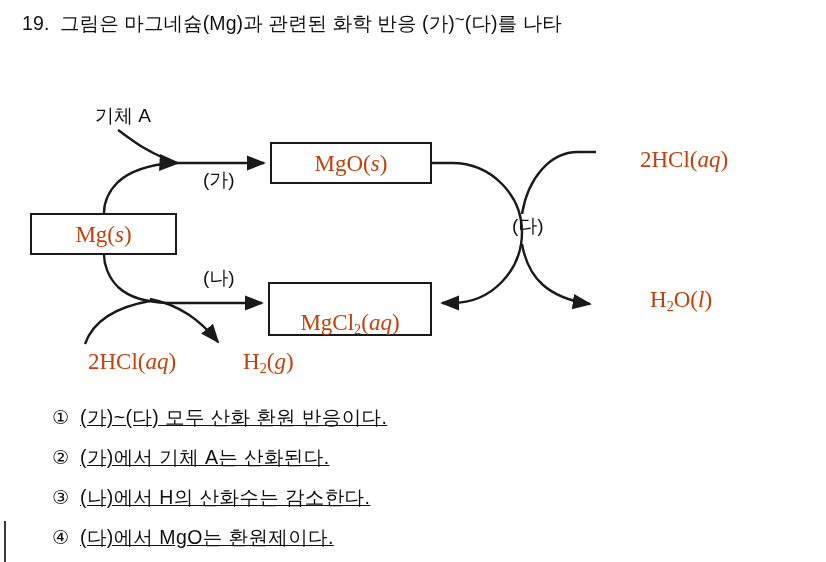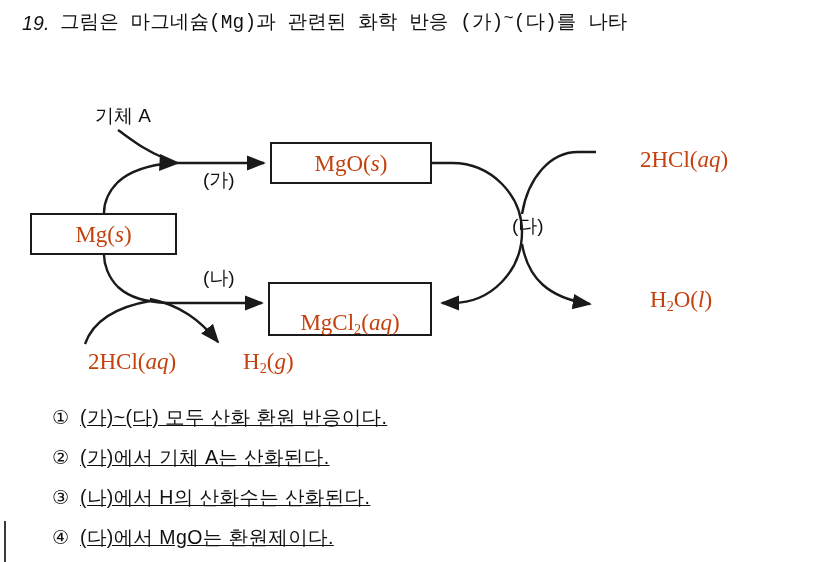--- a/index.html
+++ b/index.html
@@ -25,26 +25,24 @@
     width: 790px;
     font-size: 19.5px;
     line-height: 30px;
     letter-spacing: 0.1px;
     color: #111111;
   }
   #question-stem .qnum {
     position: absolute;
     left: 0;
     top: 0;
-    font-style: italic;
   }
   #question-stem .qtext {
     display: block;
     padding-left: 38px;
-    font-family: Liberation Mono, monospace;
   }
   .tilde-mark {
     font-size: 17px;
     position: relative;
     top: -5px;
     letter-spacing: 0;
   }
 
   
   #diagram {
@@ -234,21 +232,21 @@
   <div class="choice-row">
     <span class="choice-marker">①</span>
     <span class="choice-text">(가)~(다) 모두 산화 환원 반응이다.</span>
   </div>
   <div class="choice-row">
     <span class="choice-marker">②</span>
     <span class="choice-text">(가)에서 기체 A는 산화된다.</span>
   </div>
   <div class="choice-row">
     <span class="choice-marker">③</span>
-    <span class="choice-text">(나)에서 H의 산화수는 산화된다.</span>
+    <span class="choice-text">(나)에서 H의 산화수는 감소한다.</span>
   </div>
   <div class="choice-row">
     <span class="choice-marker">④</span>
     <span class="choice-text">(다)에서 MgO는 환원제이다.</span>
   </div>
 </div>
 
 <div id="edge-artifact"></div>
 
 </body></html>

